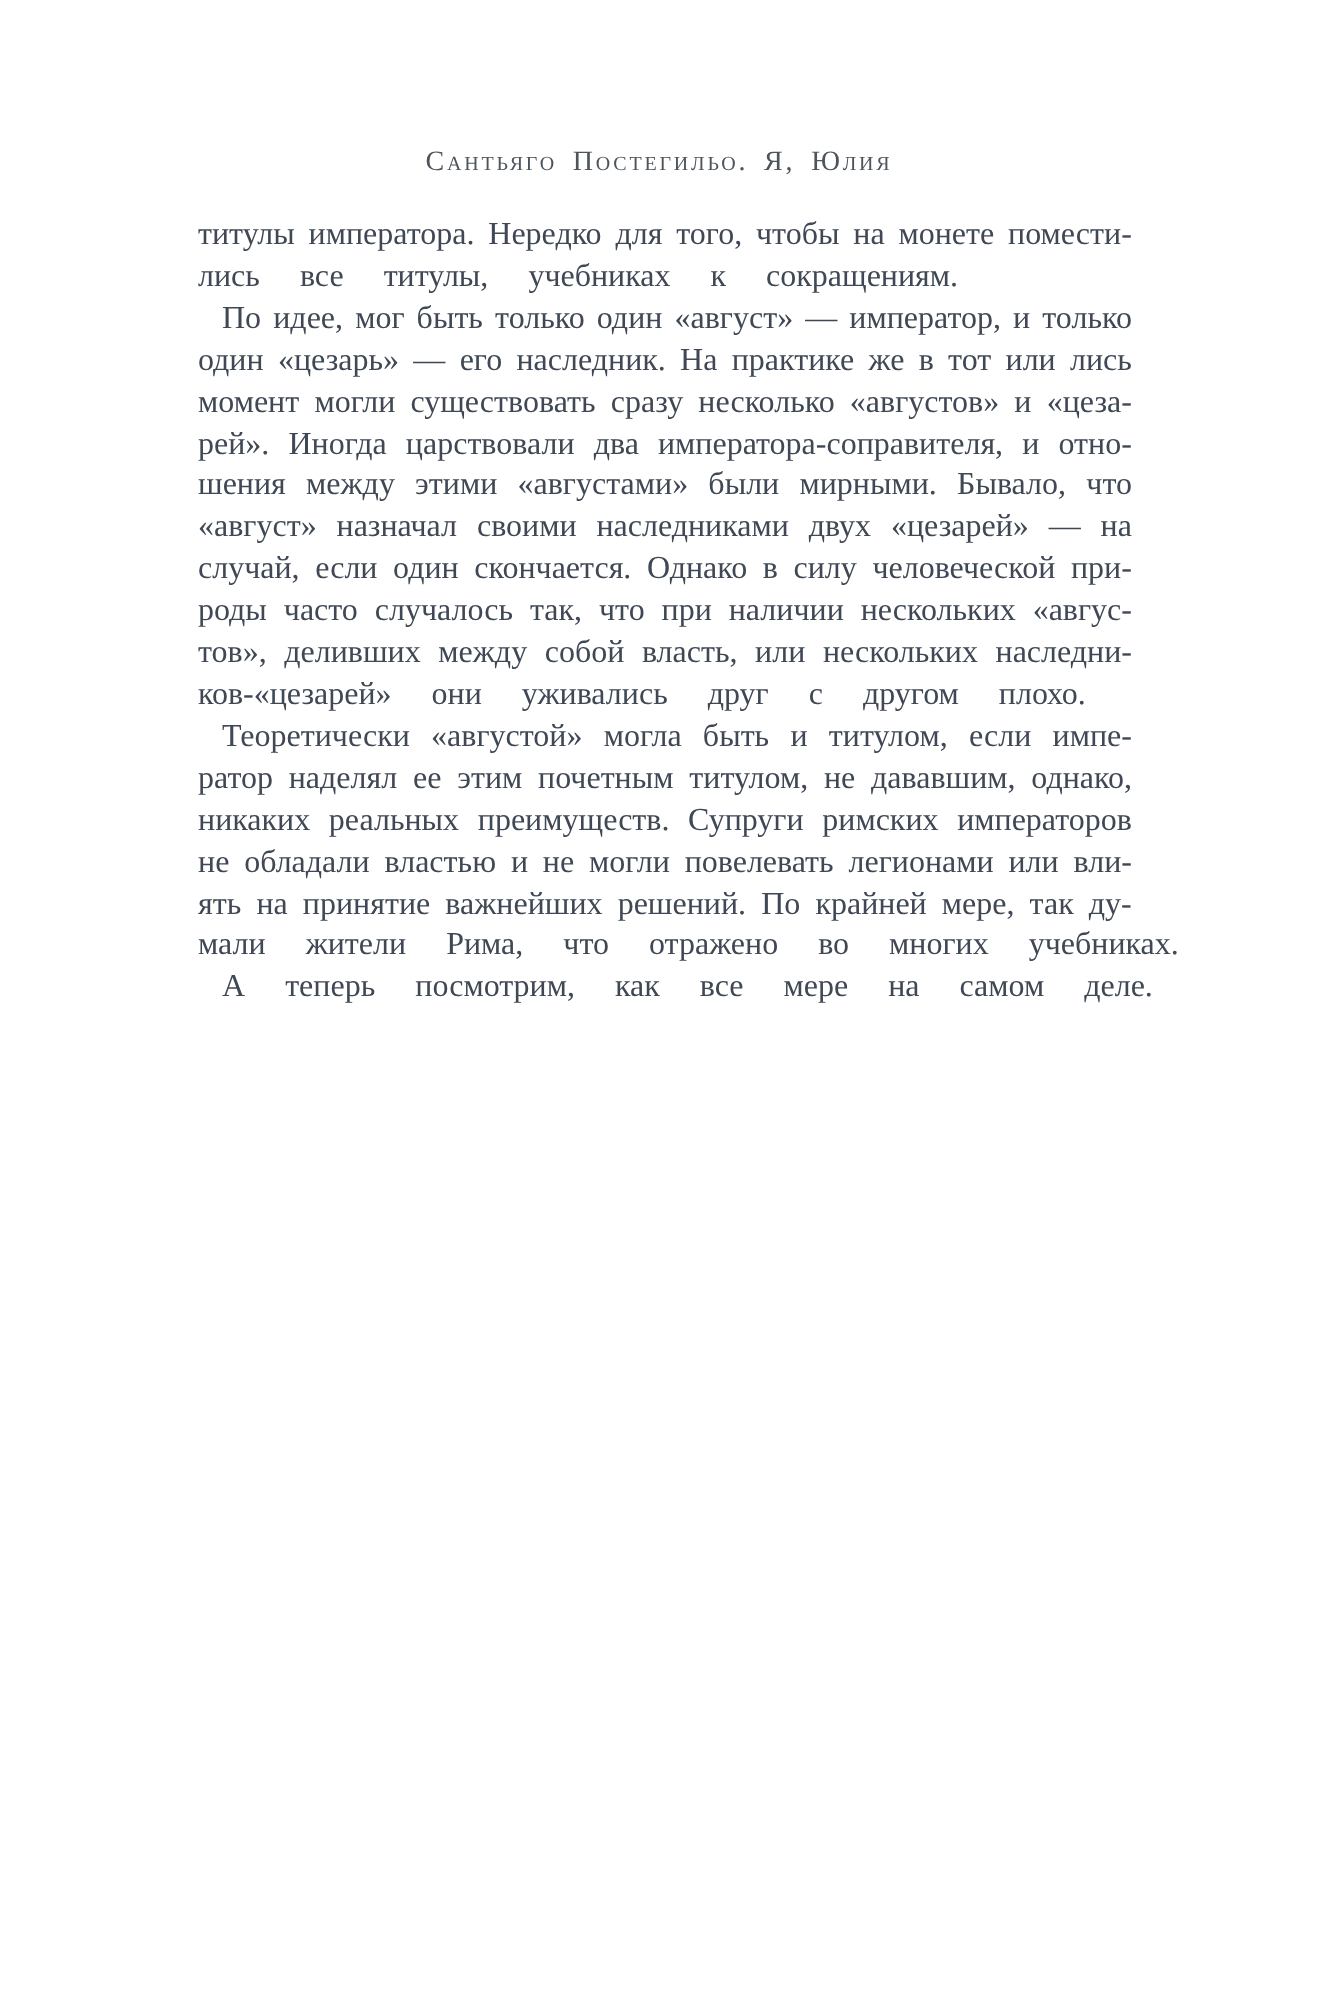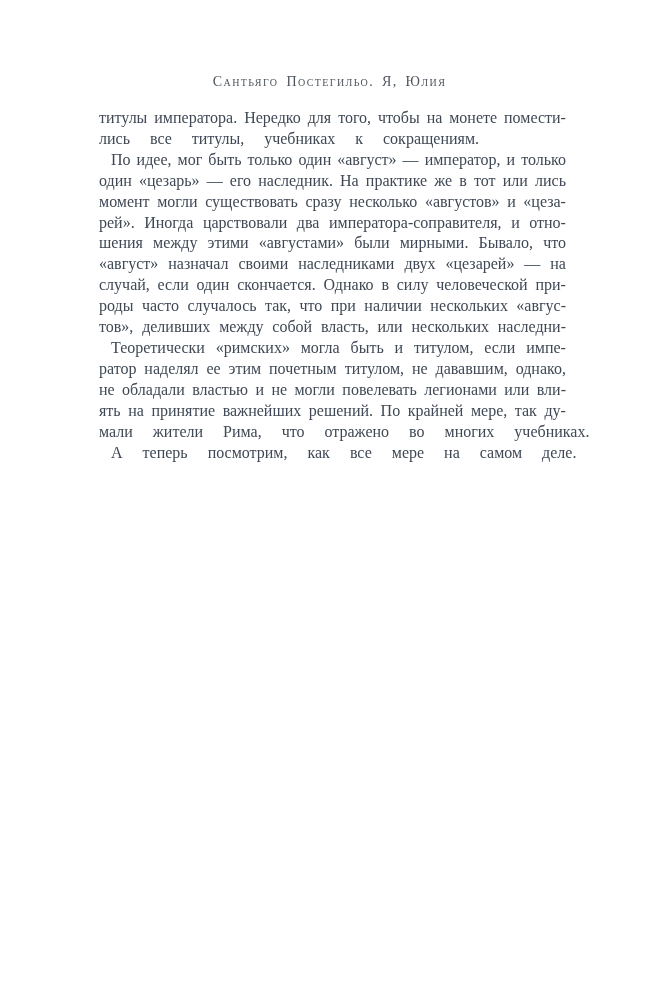--- a/index.html
+++ b/index.html
@@ -170,42 +170,59 @@
       <div class="line just">
         <span>тов»,</span>
         <span>деливших</span>
         <span>между</span>
         <span>собой</span>
         <span>власть,</span>
         <span>или</span>
         <span>нескольких</span>
         <span>наследни-</span>
       </div>
+      <div class="line last">
+        <span>ков-«цезарей»</span>
+        <span>они</span>
+        <span>уживались</span>
+        <span>друг</span>
+        <span>с</span>
+        <span>другом</span>
+        <span>плохо.</span>
+      </div>
       <div class="line indent just">
         <span>Теоретически</span>
-        <span>«римских»</span>
+        <span>«августой»</span>
         <span>могла</span>
         <span>быть</span>
         <span>и</span>
         <span>титулом,</span>
         <span>если</span>
         <span>импе-</span>
       </div>
       <div class="line just">
         <span>ратор</span>
         <span>наделял</span>
         <span>ее</span>
         <span>этим</span>
         <span>почетным</span>
         <span>титулом,</span>
         <span>не</span>
         <span>дававшим,</span>
         <span>однако,</span>
       </div>
       <div class="line just">
+        <span>никаких</span>
+        <span>реальных</span>
+        <span>преимуществ.</span>
+        <span>Супруги</span>
+        <span>римских</span>
+        <span>императоров</span>
+      </div>
+      <div class="line just">
         <span>не</span>
         <span>обладали</span>
         <span>властью</span>
         <span>и</span>
         <span>не</span>
         <span>могли</span>
         <span>повелевать</span>
         <span>легионами</span>
         <span>или</span>
         <span>вли-</span>

